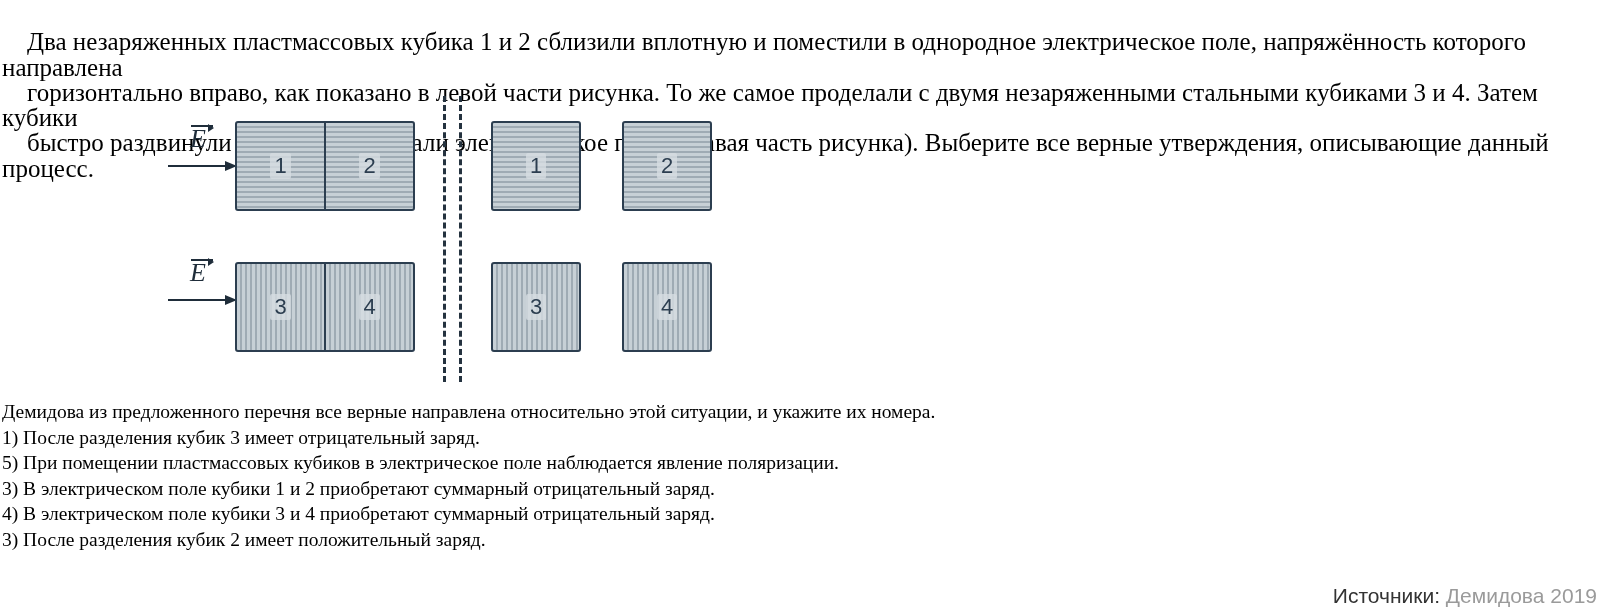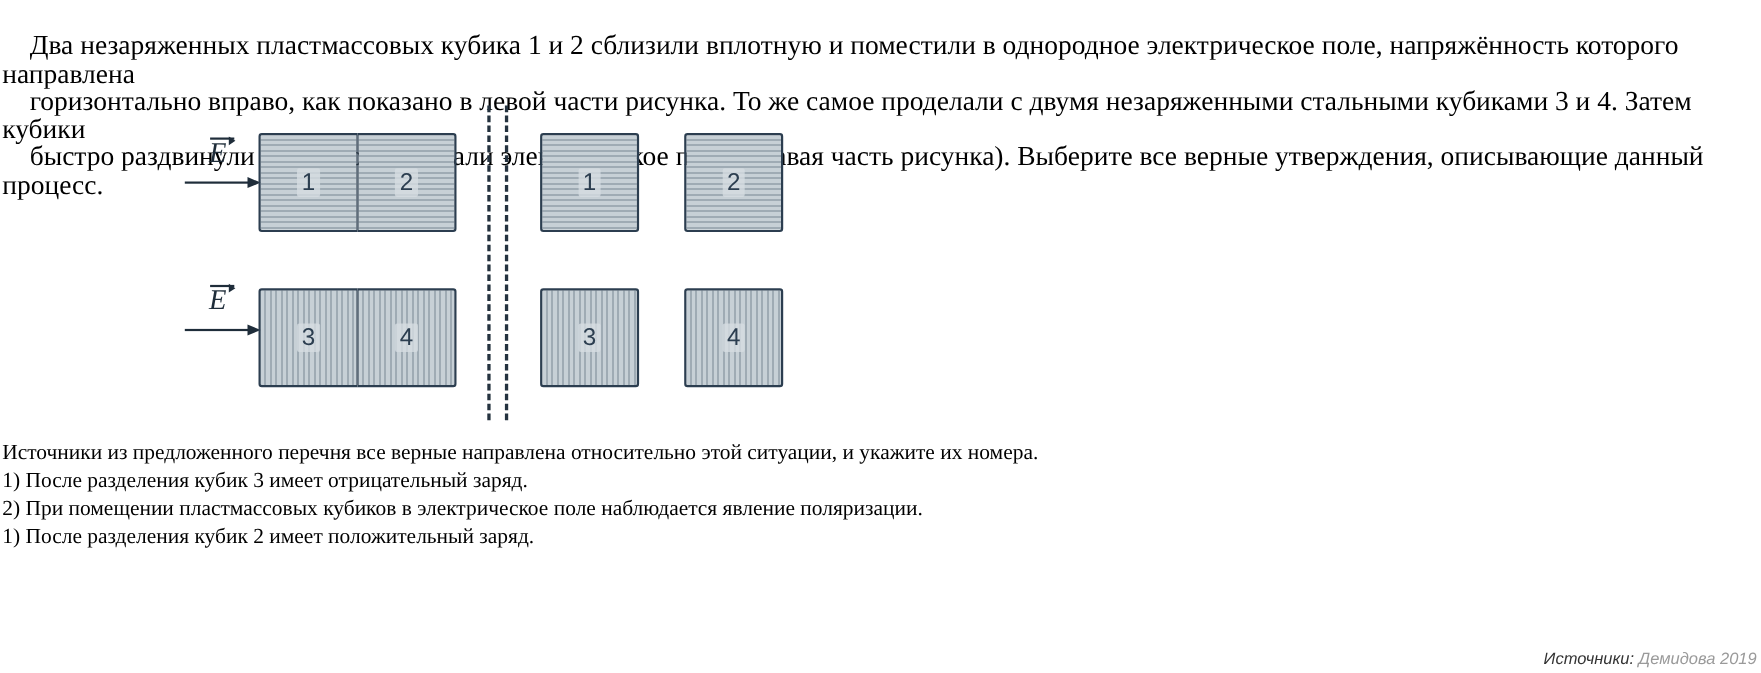--- a/index.html
+++ b/index.html
@@ -130,22 +130,21 @@
   }
   .answers .lead{display:block;}
   .answers .lead b{font-weight:normal;}
   .answers .opt{display:block;font-family:Liberation Serif, serif;}
 
   
   .footer{
     position:absolute;
     right:4px;bottom:4px;
     font-family:"Liberation Sans","DejaVu Sans",sans-serif;
-    font-style:italic;
-    font-size:15px;
+    font-size:21px;
     white-space:nowrap;
   }
   .footer .src-label{color:#333333;}
   .footer .src-value{color:#9a9a9a;}
 </style>
 </head>
 <body>
 
 <div class="page">
 
@@ -208,24 +207,26 @@
         <span class="lbl">3</span>
       </div>
       <div class="cube v">
         <span class="lbl">4</span>
       </div>
     </div>
 
   </div>
 
   <div class="answers">
-    <span class="lead"><span>Источники из предложенного перечня </span><b>все</b><span> верные направлена относительно этой ситуации, и укажите их номера.</span></span>
+    <span class="lead"><span>Демидова из предложенного перечня </span><b>все</b><span> верные направлена относительно этой ситуации, и укажите их номера.</span></span>
     <span class="opt">1) После разделения кубик 3 имеет отрицательный заряд.</span>
-    <span class="opt">2) При помещении пластмассовых кубиков в электрическое поле наблюдается явление поляризации.</span>
-    <span class="opt">1) После разделения кубик 2 имеет положительный заряд.</span>
+    <span class="opt">5) При помещении пластмассовых кубиков в электрическое поле наблюдается явление поляризации.</span>
+    <span class="opt">3) В электрическом поле кубики 1 и 2 приобретают суммарный отрицательный заряд.</span>
+    <span class="opt">4) В электрическом поле кубики 3 и 4 приобретают суммарный отрицательный заряд.</span>
+    <span class="opt">3) После разделения кубик 2 имеет положительный заряд.</span>
   </div>
 
   <div class="footer">
     <span class="src-label">Источники:</span>
     <span class="src-value">Демидова 2019</span>
   </div>
 
 </div>
 
 </body></html>

